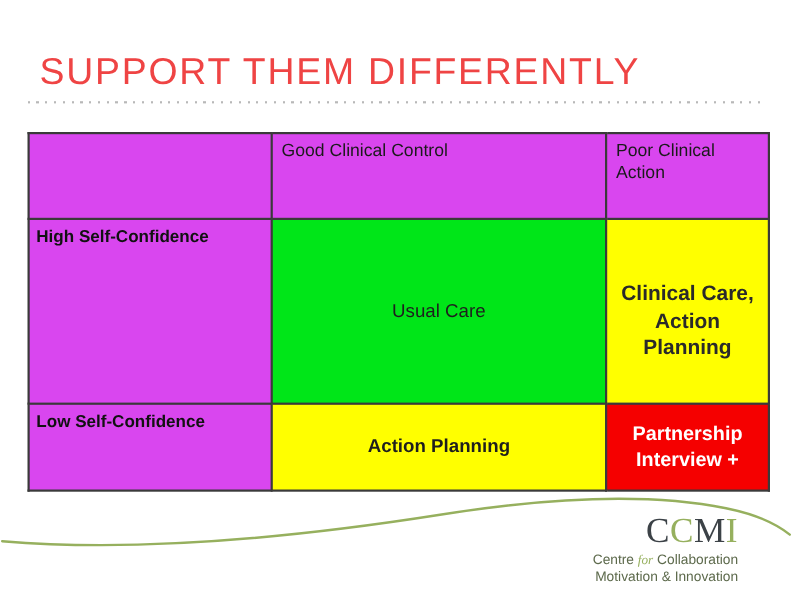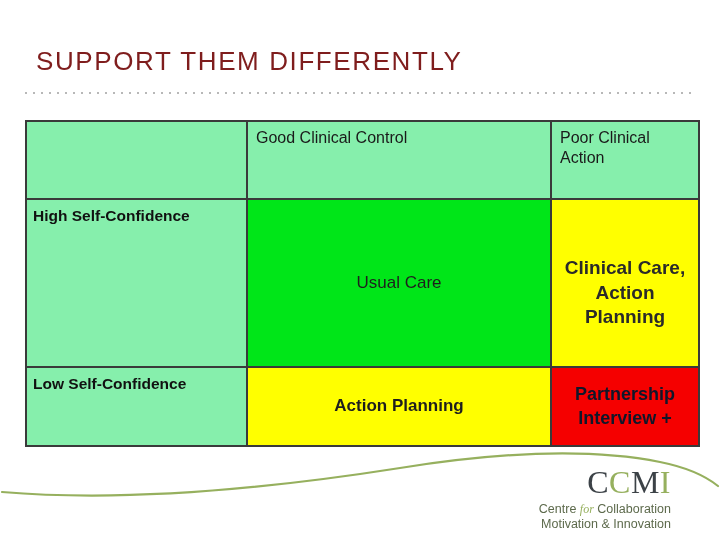--- a/index.html
+++ b/index.html
@@ -14,23 +14,23 @@
     overflow: hidden;
     font-family: "Liberation Sans", sans-serif;
     -webkit-font-smoothing: antialiased;
   }
 
   
   #slide-title {
     position: absolute;
     left: 36px;
     top: 46px;
-    font-size: 26px;
+    font-size: 34px;
     letter-spacing: 1.6px;
-    color: #7f1d1d;
+    color: #ef4444;
     font-weight: 400;
     white-space: nowrap;
   }
 
   
   #divider {
     position: absolute;
     left: 25px;
     top: 92px;
     width: 667px;
@@ -48,21 +48,21 @@
     top: 120px;
     width: 667px;
     height: 319px;
     border-collapse: collapse;
     table-layout: fixed;
   }
   #matrix td {
     border: 2px solid #3a3a3a;
     padding: 0;
     vertical-align: top;
-    background: #86efac;
+    background: #d946ef;
   }
 
   .col-a { width: 219px; }
   .col-b { width: 302px; }
   .col-c { width: 146px; }
 
   .row-head { height: 76px; }
   .row-high { height: 166px; }
   .row-low  { height: 77px; }
 
@@ -120,21 +120,21 @@
   }
   .txt-clin {
     font-size: 19px;
     font-weight: bold;
     color: #2a2a2a;
     margin-top: 10px;
   }
   .txt-partner {
     font-size: 18px;
     font-weight: bold;
-    color: #0f172a;
+    color: #ffffff;
   }
 
   
   #swoosh {
     position: absolute;
     left: 0;
     top: 440px;
     width: 720px;
     height: 60px;
     pointer-events: none;

